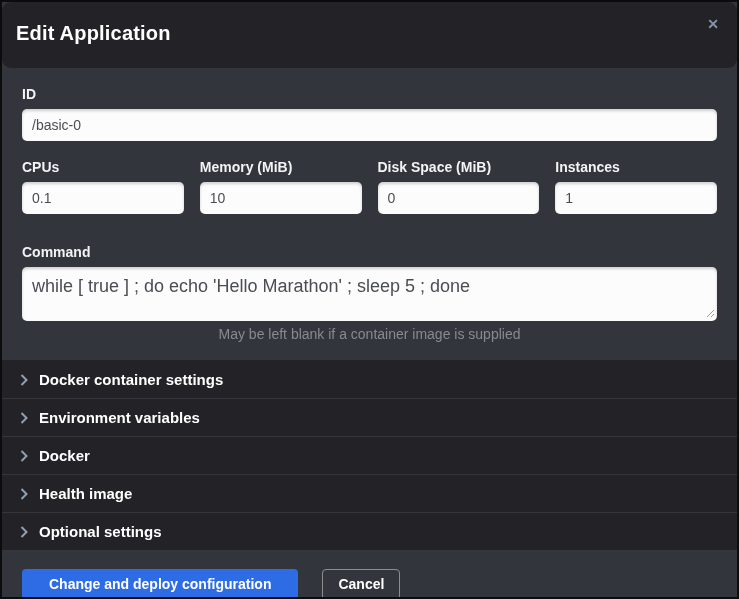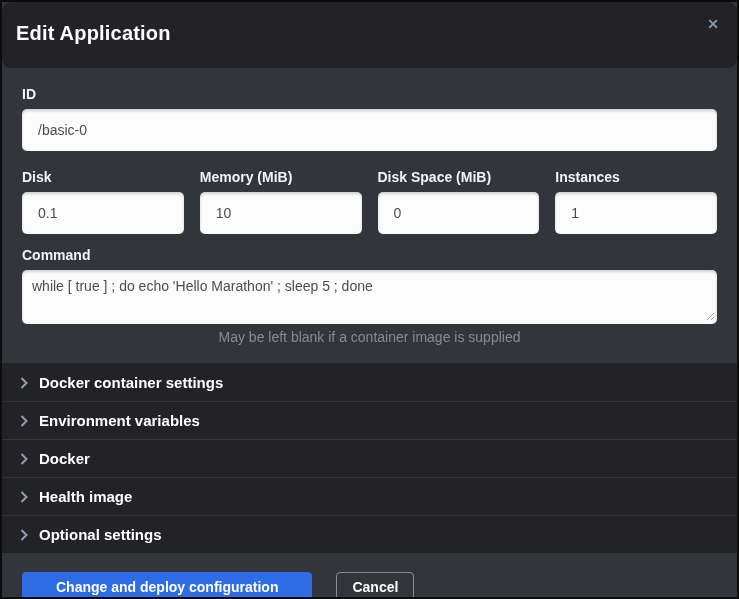--- a/index.html
+++ b/index.html
@@ -51,50 +51,50 @@
   .field-label {
     display:block;
     color:#f2f3f5;
     font-size:14px;
     font-weight:700;
     margin-bottom:7px;
   }
   .text-input {
     display:block;
     width:100%;
-    height:42px;
+    height:32px;
     border:none;
     border-radius:5px;
     background:#fcfcfc;
     box-shadow: inset 0 2px 3px rgba(0,0,0,.18);
     color:#4a4d52;
     font-family:"Liberation Sans", sans-serif;
     font-size:14px;
-    padding:0 16px;
+    padding:0 10px;
     outline:none;
   }
   .field-row {
     display:grid;
     grid-template-columns:repeat(4, 1fr);
     column-gap:16px;
     margin-top:18px;
   }
-  .field-group-command { margin-top:13px; }
+  .field-group-command { margin-top:30px; }
   .textarea-wrap { position:relative; }
   .command-textarea {
     display:block;
     width:100%;
     height:54px;
     border:none;
     border-radius:5px;
     background:#fcfcfc;
     box-shadow: inset 0 2px 3px rgba(0,0,0,.18);
     color:#4a4d52;
     font-family:"Liberation Sans", sans-serif;
-    font-size:14px;
+    font-size:18px;
     line-height:1.35;
     padding:7px 10px;
     resize:none;
     outline:none;
   }
   .resize-grip {
     position:absolute;
     right:2px; bottom:3px;
     pointer-events:none;
   }
@@ -146,21 +146,21 @@
     font-weight:700;
     cursor:pointer;
     display:inline-flex;
     align-items:center;
     justify-content:center;
   }
   .btn-primary {
     background:#2d6ce4;
     color:#ffffff;
     border:none;
-    padding:0 34px;
+    padding:0 27px;
   }
   .btn-cancel {
     background:transparent;
     color:#ffffff;
     border:1px solid #8d8d90;
     padding:0 15px;
     margin-left:24px;
   }
 </style>
 </head>
@@ -175,21 +175,21 @@
 
   <div class="modal-body">
 
     <div class="field-group">
       <label class="field-label">ID</label>
       <input class="text-input" type="text" value="/basic-0" style="">
     </div>
 
     <div class="field-row">
       <div>
-        <label class="field-label">Disk</label>
+        <label class="field-label">CPUs</label>
         <input class="text-input" type="text" value="0.1" style="">
       </div>
       <div>
         <label class="field-label">Memory (MiB)</label>
         <input class="text-input" type="text" value="10" style="">
       </div>
       <div>
         <label class="field-label">Disk Space (MiB)</label>
         <input class="text-input" type="text" value="0" style="">
       </div>

